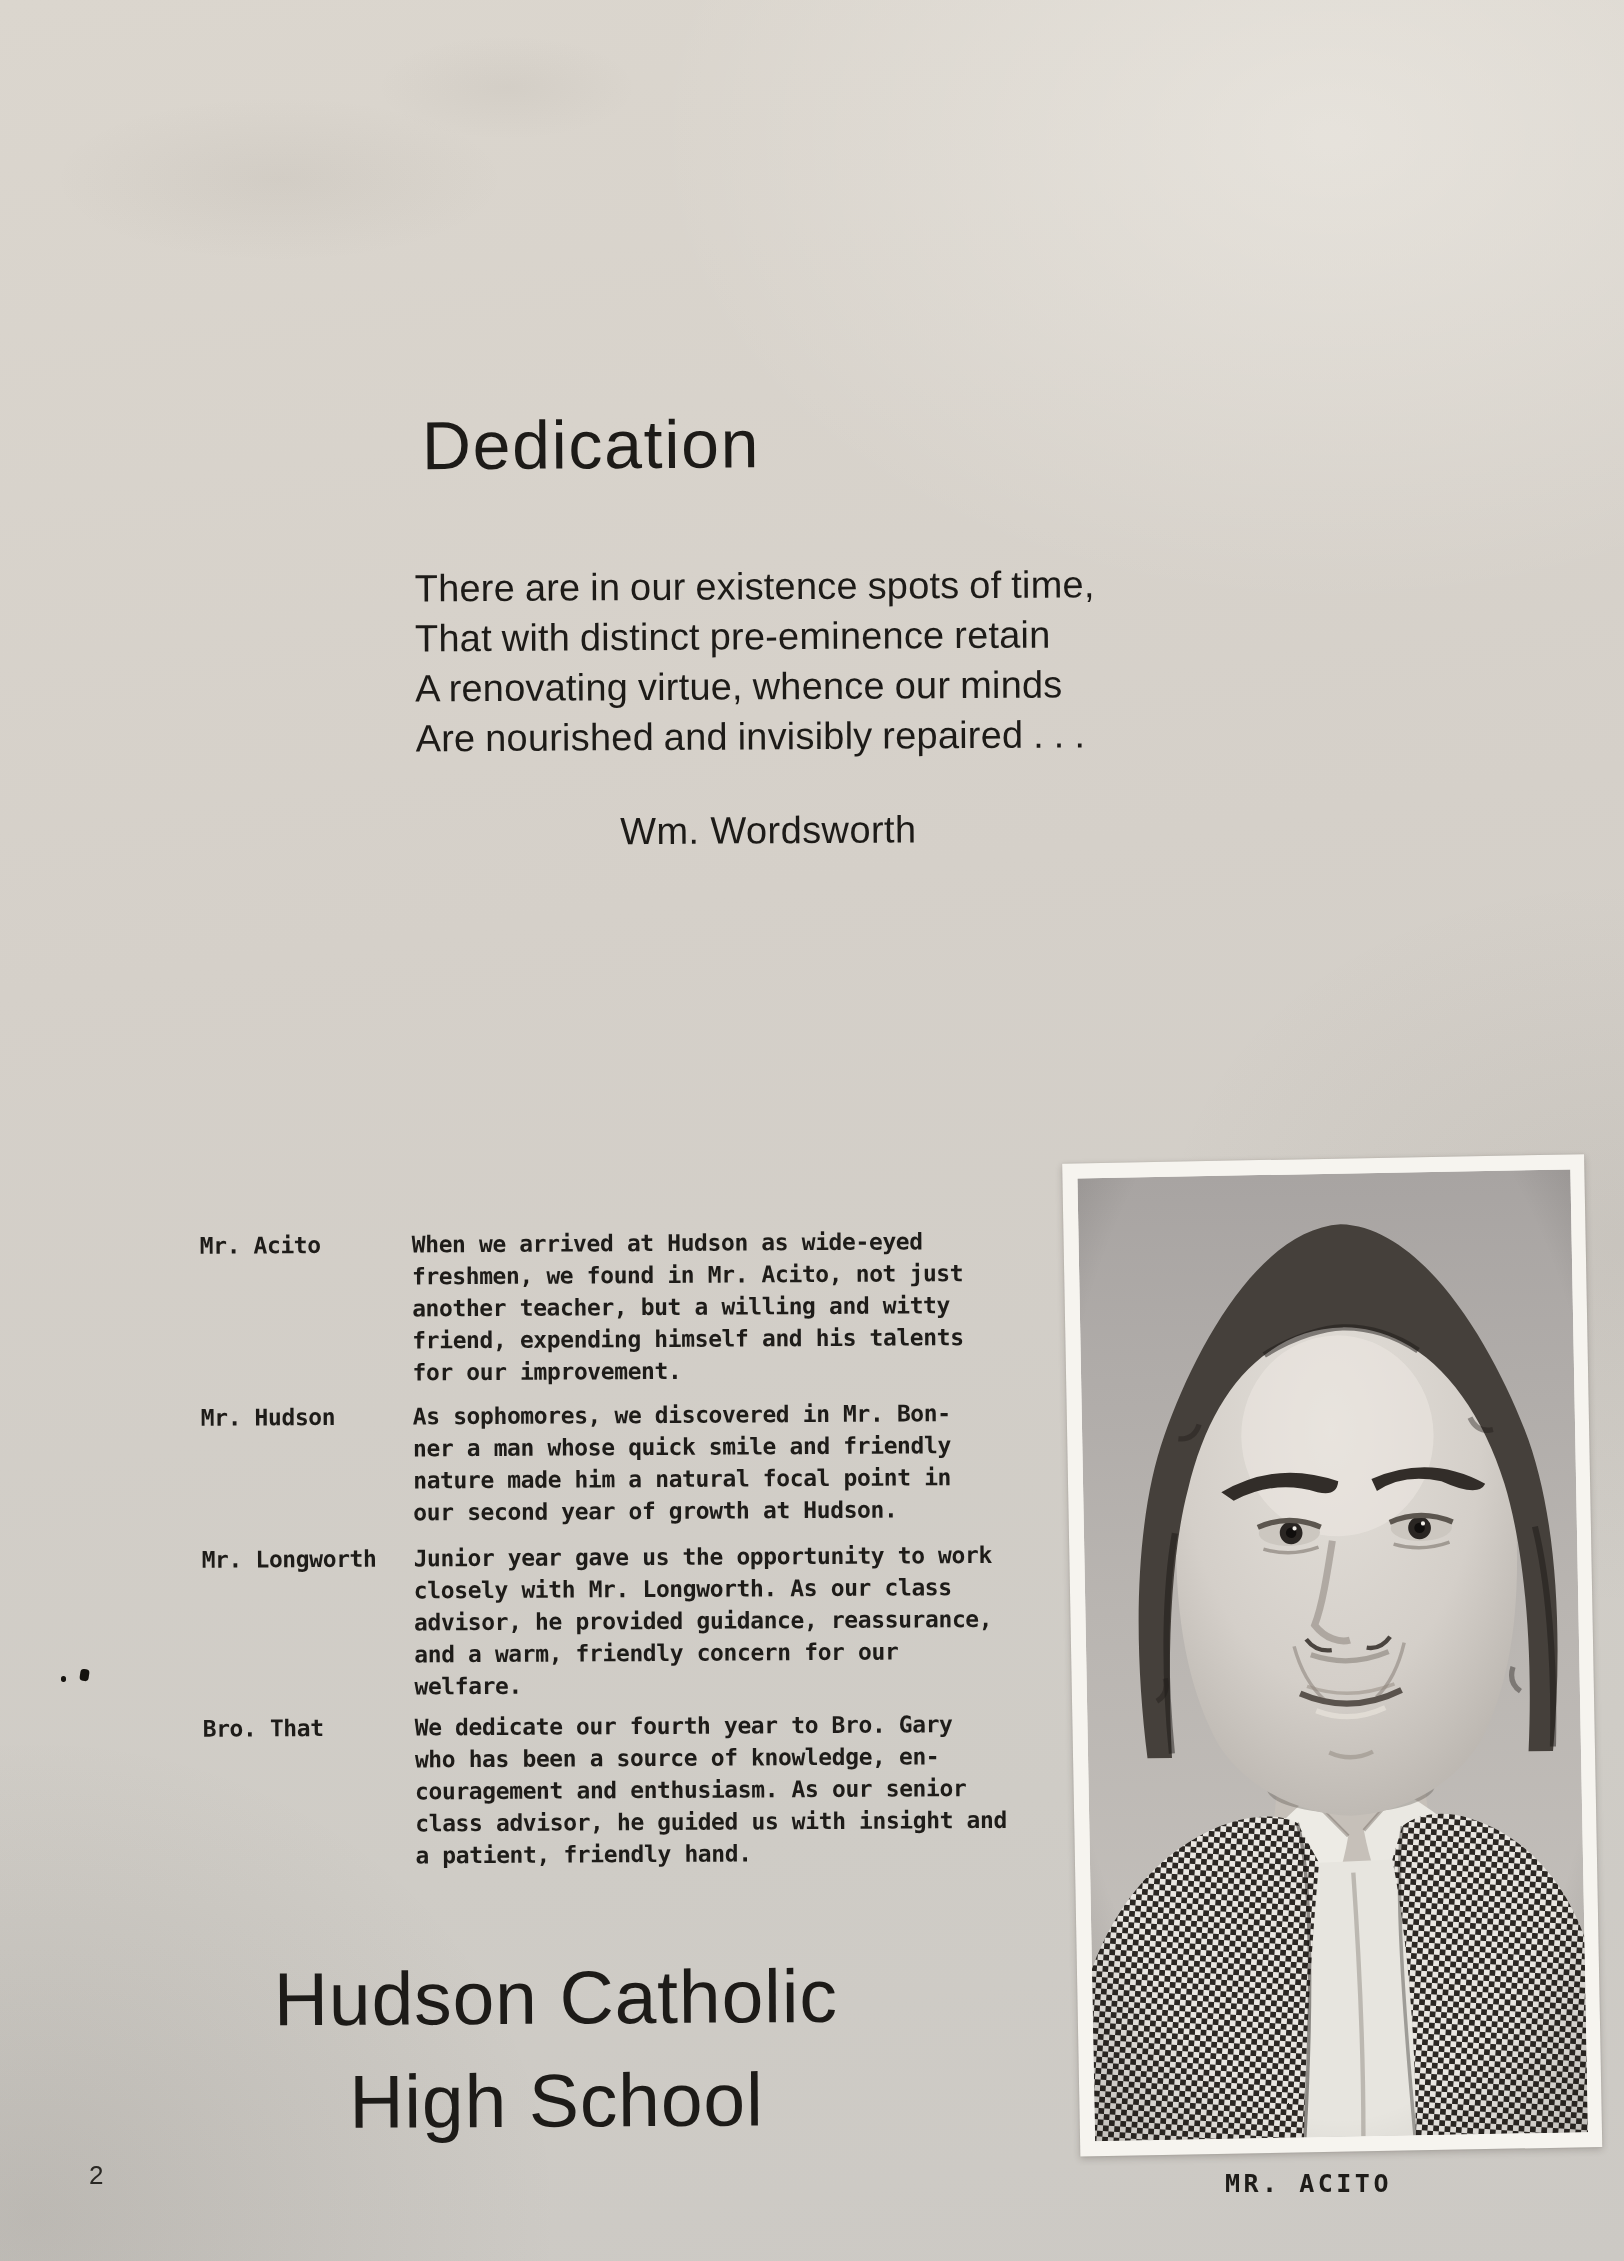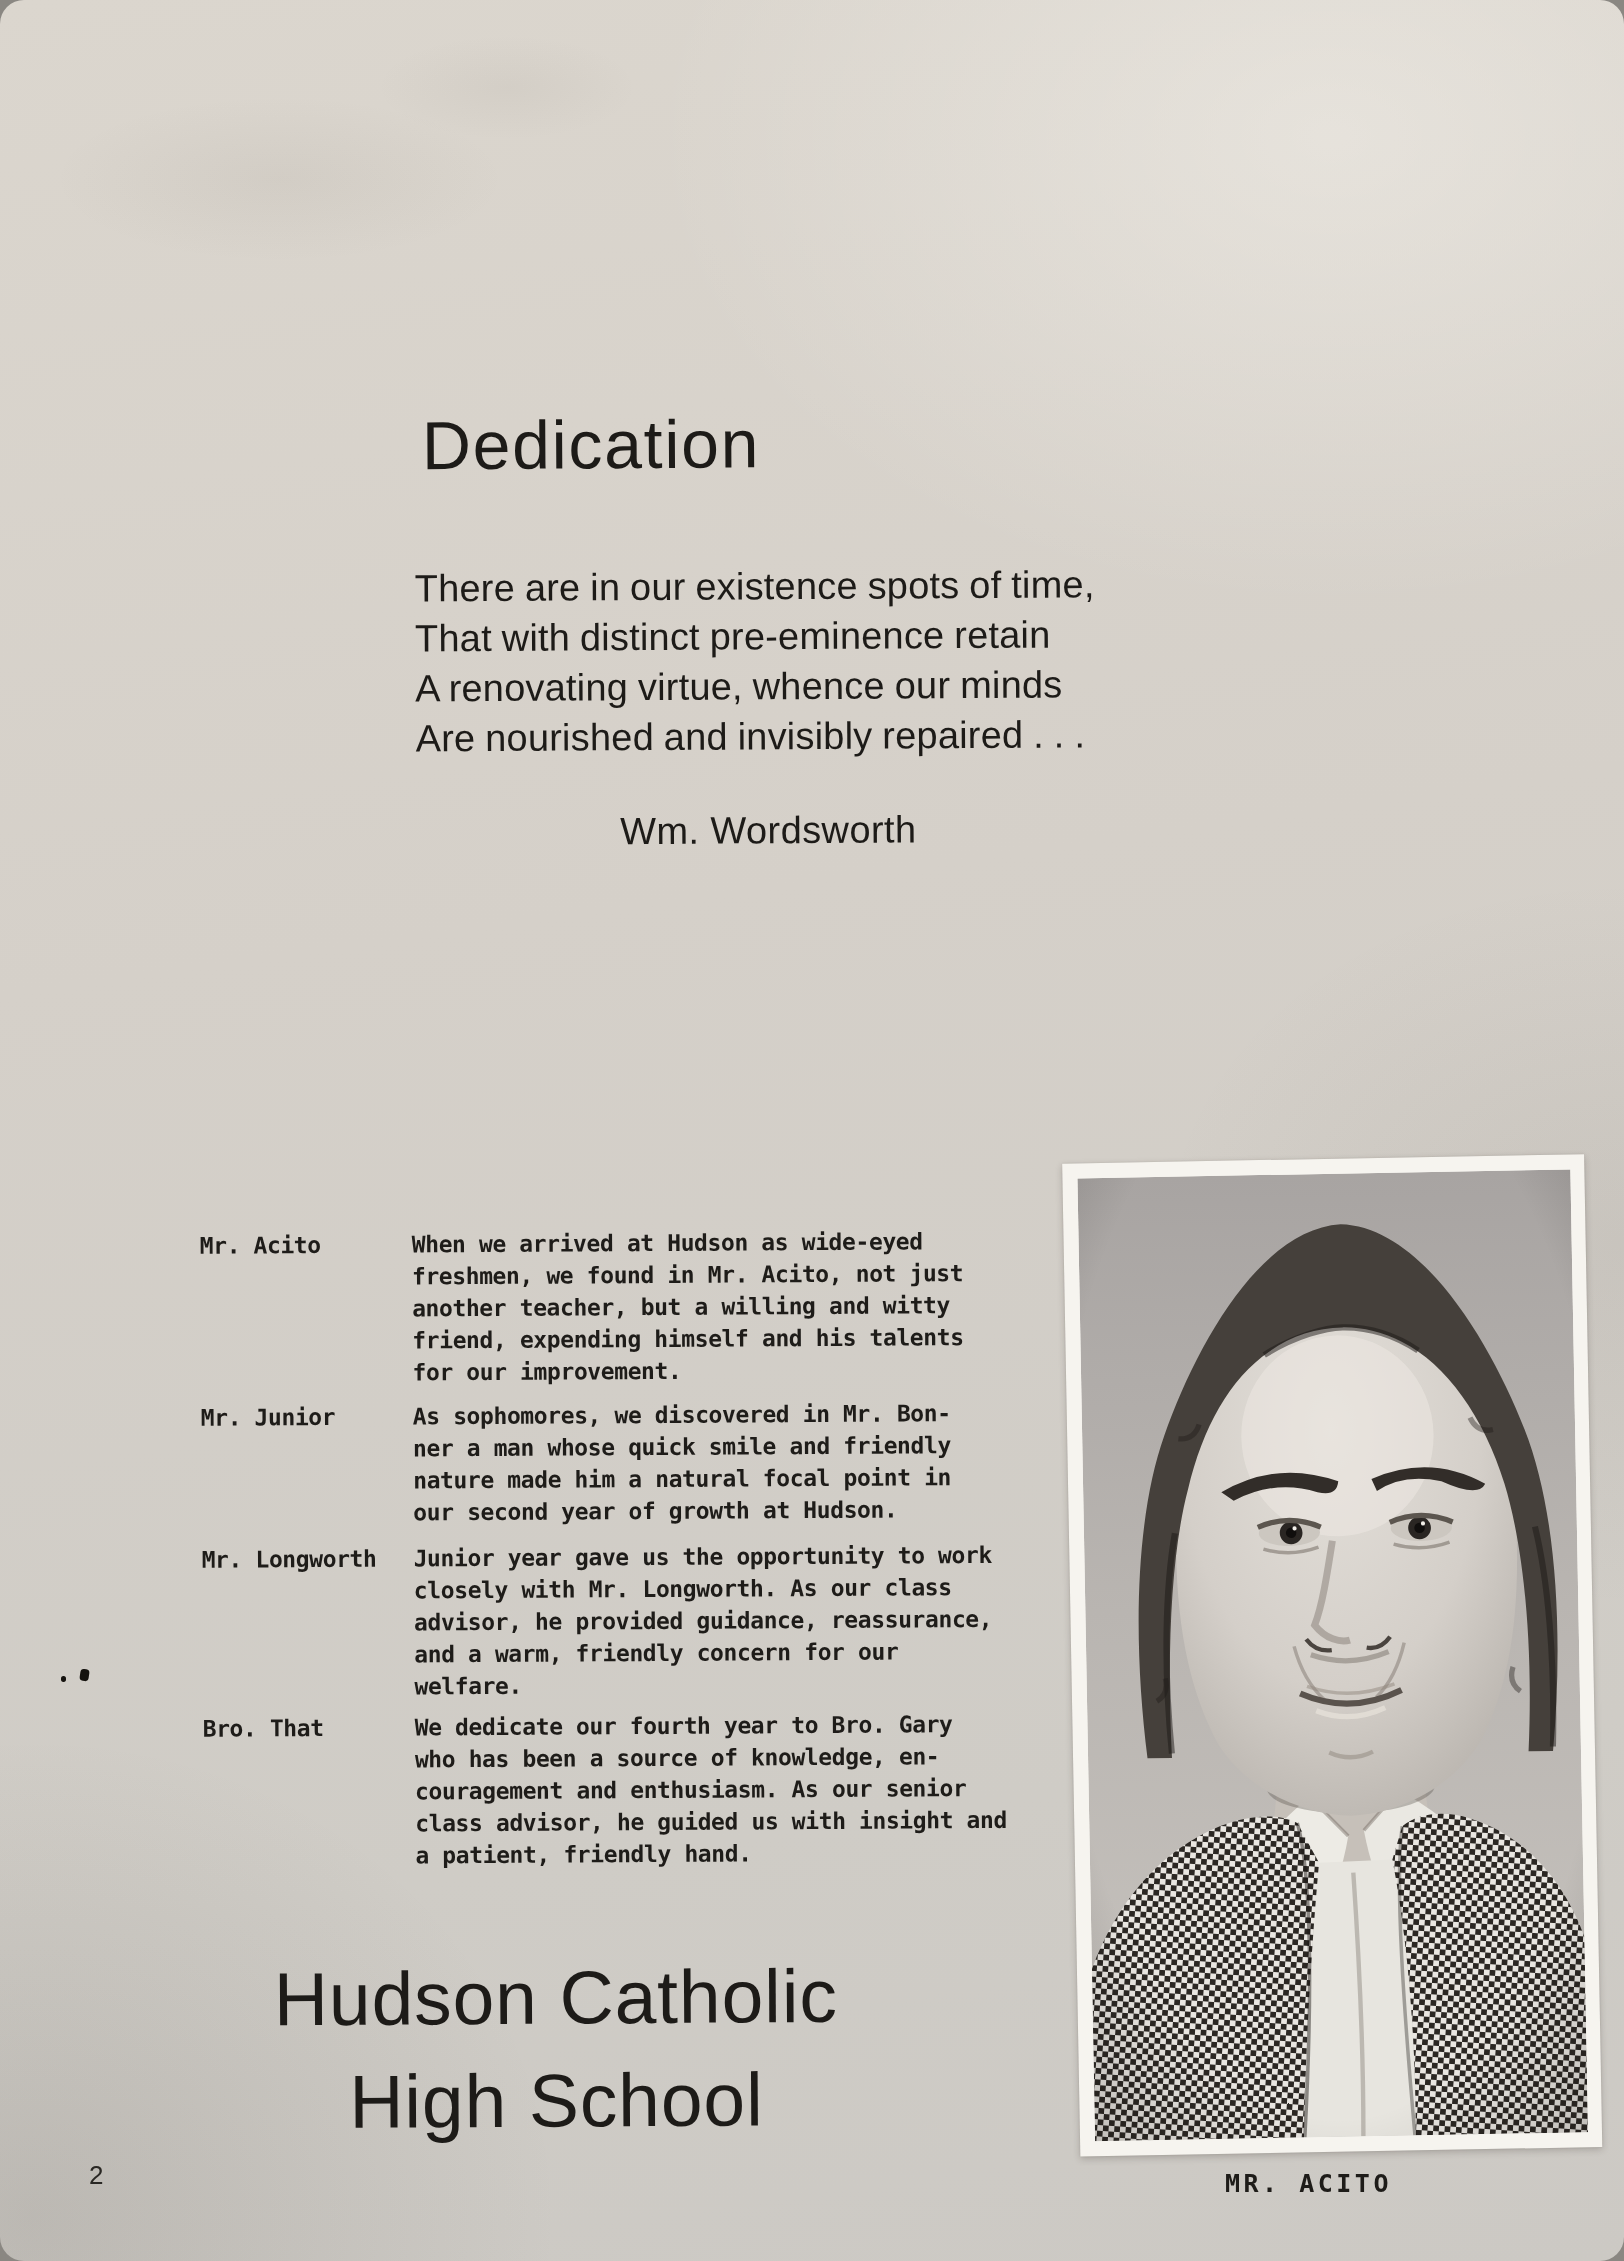--- a/index.html
+++ b/index.html
@@ -7,21 +7,20 @@
     position:relative;
     width:1624px;height:2261px;
     overflow:hidden;
     font-family:"Liberation Sans",sans-serif;
     color:#221f1c;
     background:
       radial-gradient(1136px 786px at 82% 6%, rgba(255,253,248,0.35), rgba(255,253,248,0) 60%),
       radial-gradient(961px 874px at 2% 98%, rgba(60,54,48,0.12), rgba(60,54,48,0) 55%),
       radial-gradient(786px 612px at 100% 55%, rgba(70,62,56,0.07), rgba(70,62,56,0) 60%),
       linear-gradient(172deg,#dbd6ce 0%,#d5d0c9 40%,#cfccc6 78%,#ccc9c4 100%);
-    border-radius: 24px;
   }
   .tilt{position:absolute;inset:0;transform:rotate(-0.35deg);transform-origin:50% 50%;}
   .smudge{position:absolute;border-radius:50%;pointer-events:none;}
   .smudge.a{left:52px;top:96px;width:454px;height:166px;background:radial-gradient(closest-side,rgba(90,82,72,0.06),rgba(90,82,72,0));}
   .smudge.b{left:376px;top:35px;width:262px;height:105px;background:radial-gradient(closest-side,rgba(90,82,72,0.05),rgba(90,82,72,0));}
 
   .title{
     position:absolute;left:426px;top:404px;
     font-size:68px;font-weight:400;letter-spacing:1.7px;color:#1d1b18;
   }
@@ -92,21 +91,21 @@
     <div>
       <div class="ded-row row1">
         <div class="ded-name">Mr. Acito</div>
         <div class="ded-text">When we arrived at Hudson as wide-eyed
 freshmen, we found in Mr. Acito, not just
 another teacher, but a willing and witty
 friend, expending himself and his talents
 for our improvement.</div>
       </div>
       <div class="ded-row row2">
-        <div class="ded-name">Mr. Junior</div>
+        <div class="ded-name">Mr. Hudson</div>
         <div class="ded-text">As sophomores, we discovered in Mr. Bon-
 ner a man whose quick smile and friendly
 nature made him a natural focal point in
 our second year of growth at Hudson.</div>
       </div>
       <div class="ded-row row3">
         <div class="ded-name">Mr. Longworth</div>
         <div class="ded-text">Junior year gave us the opportunity to work
 closely with Mr. Longworth. As our class
 advisor, he provided guidance, reassurance,

